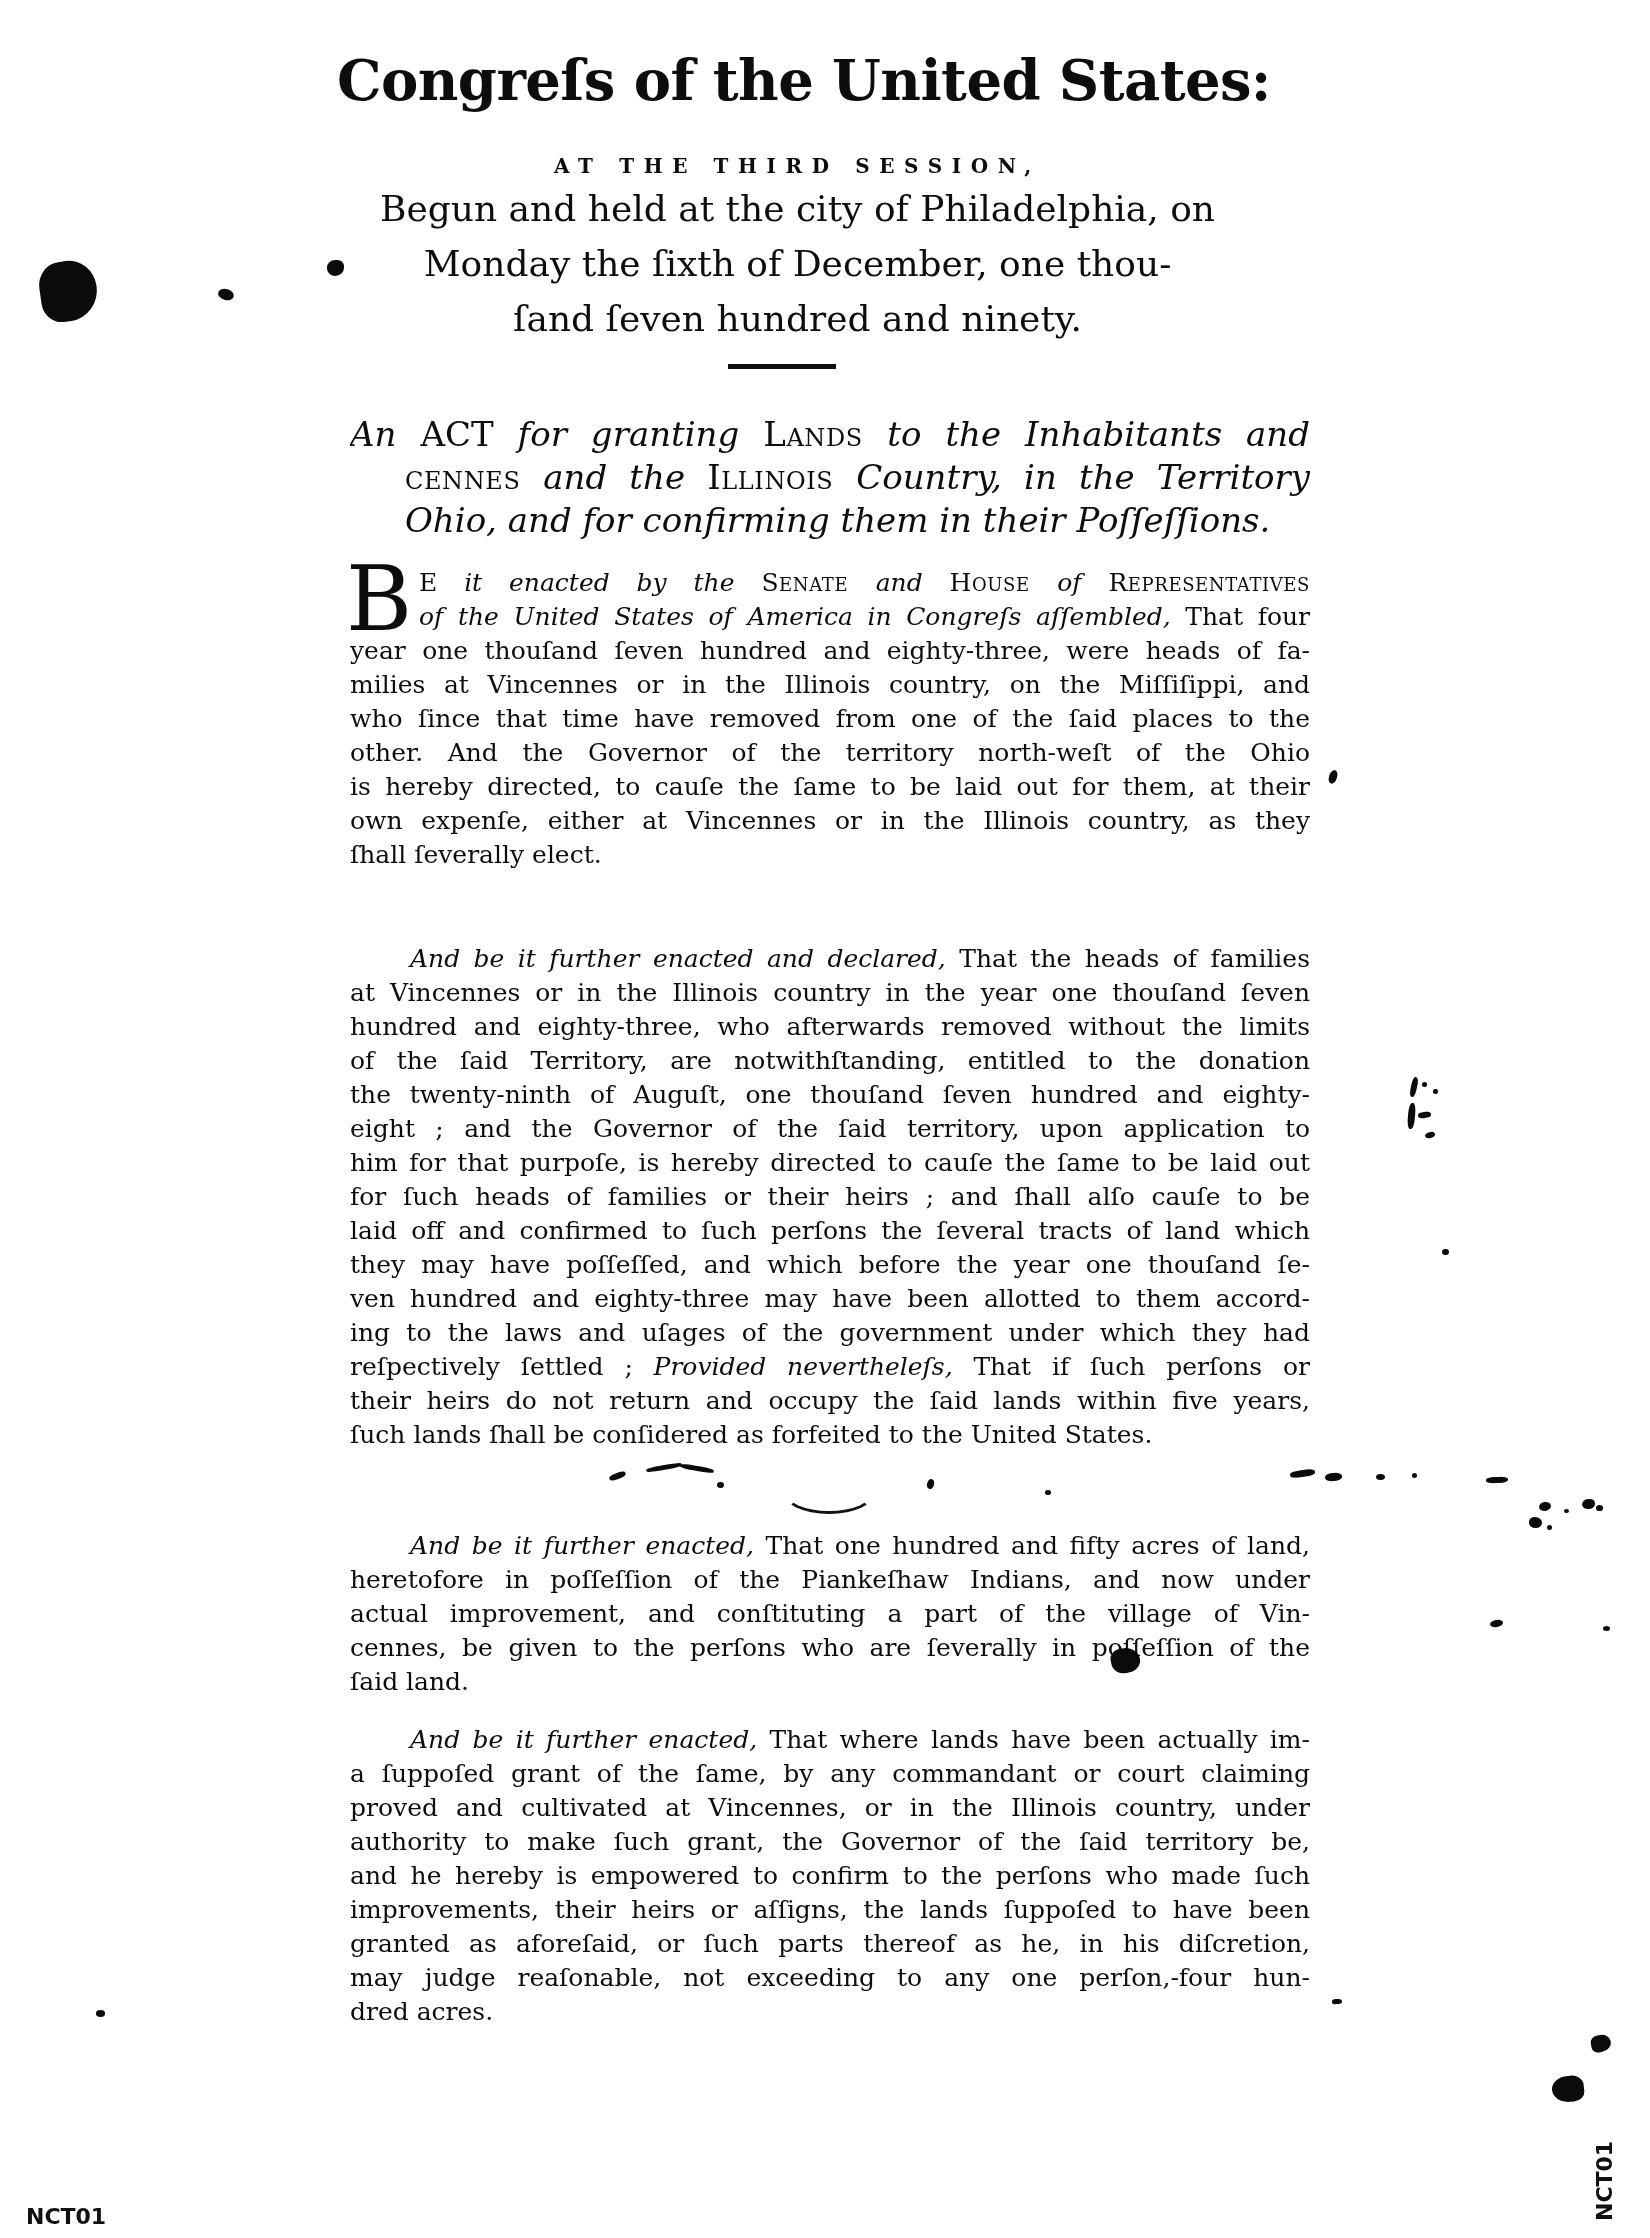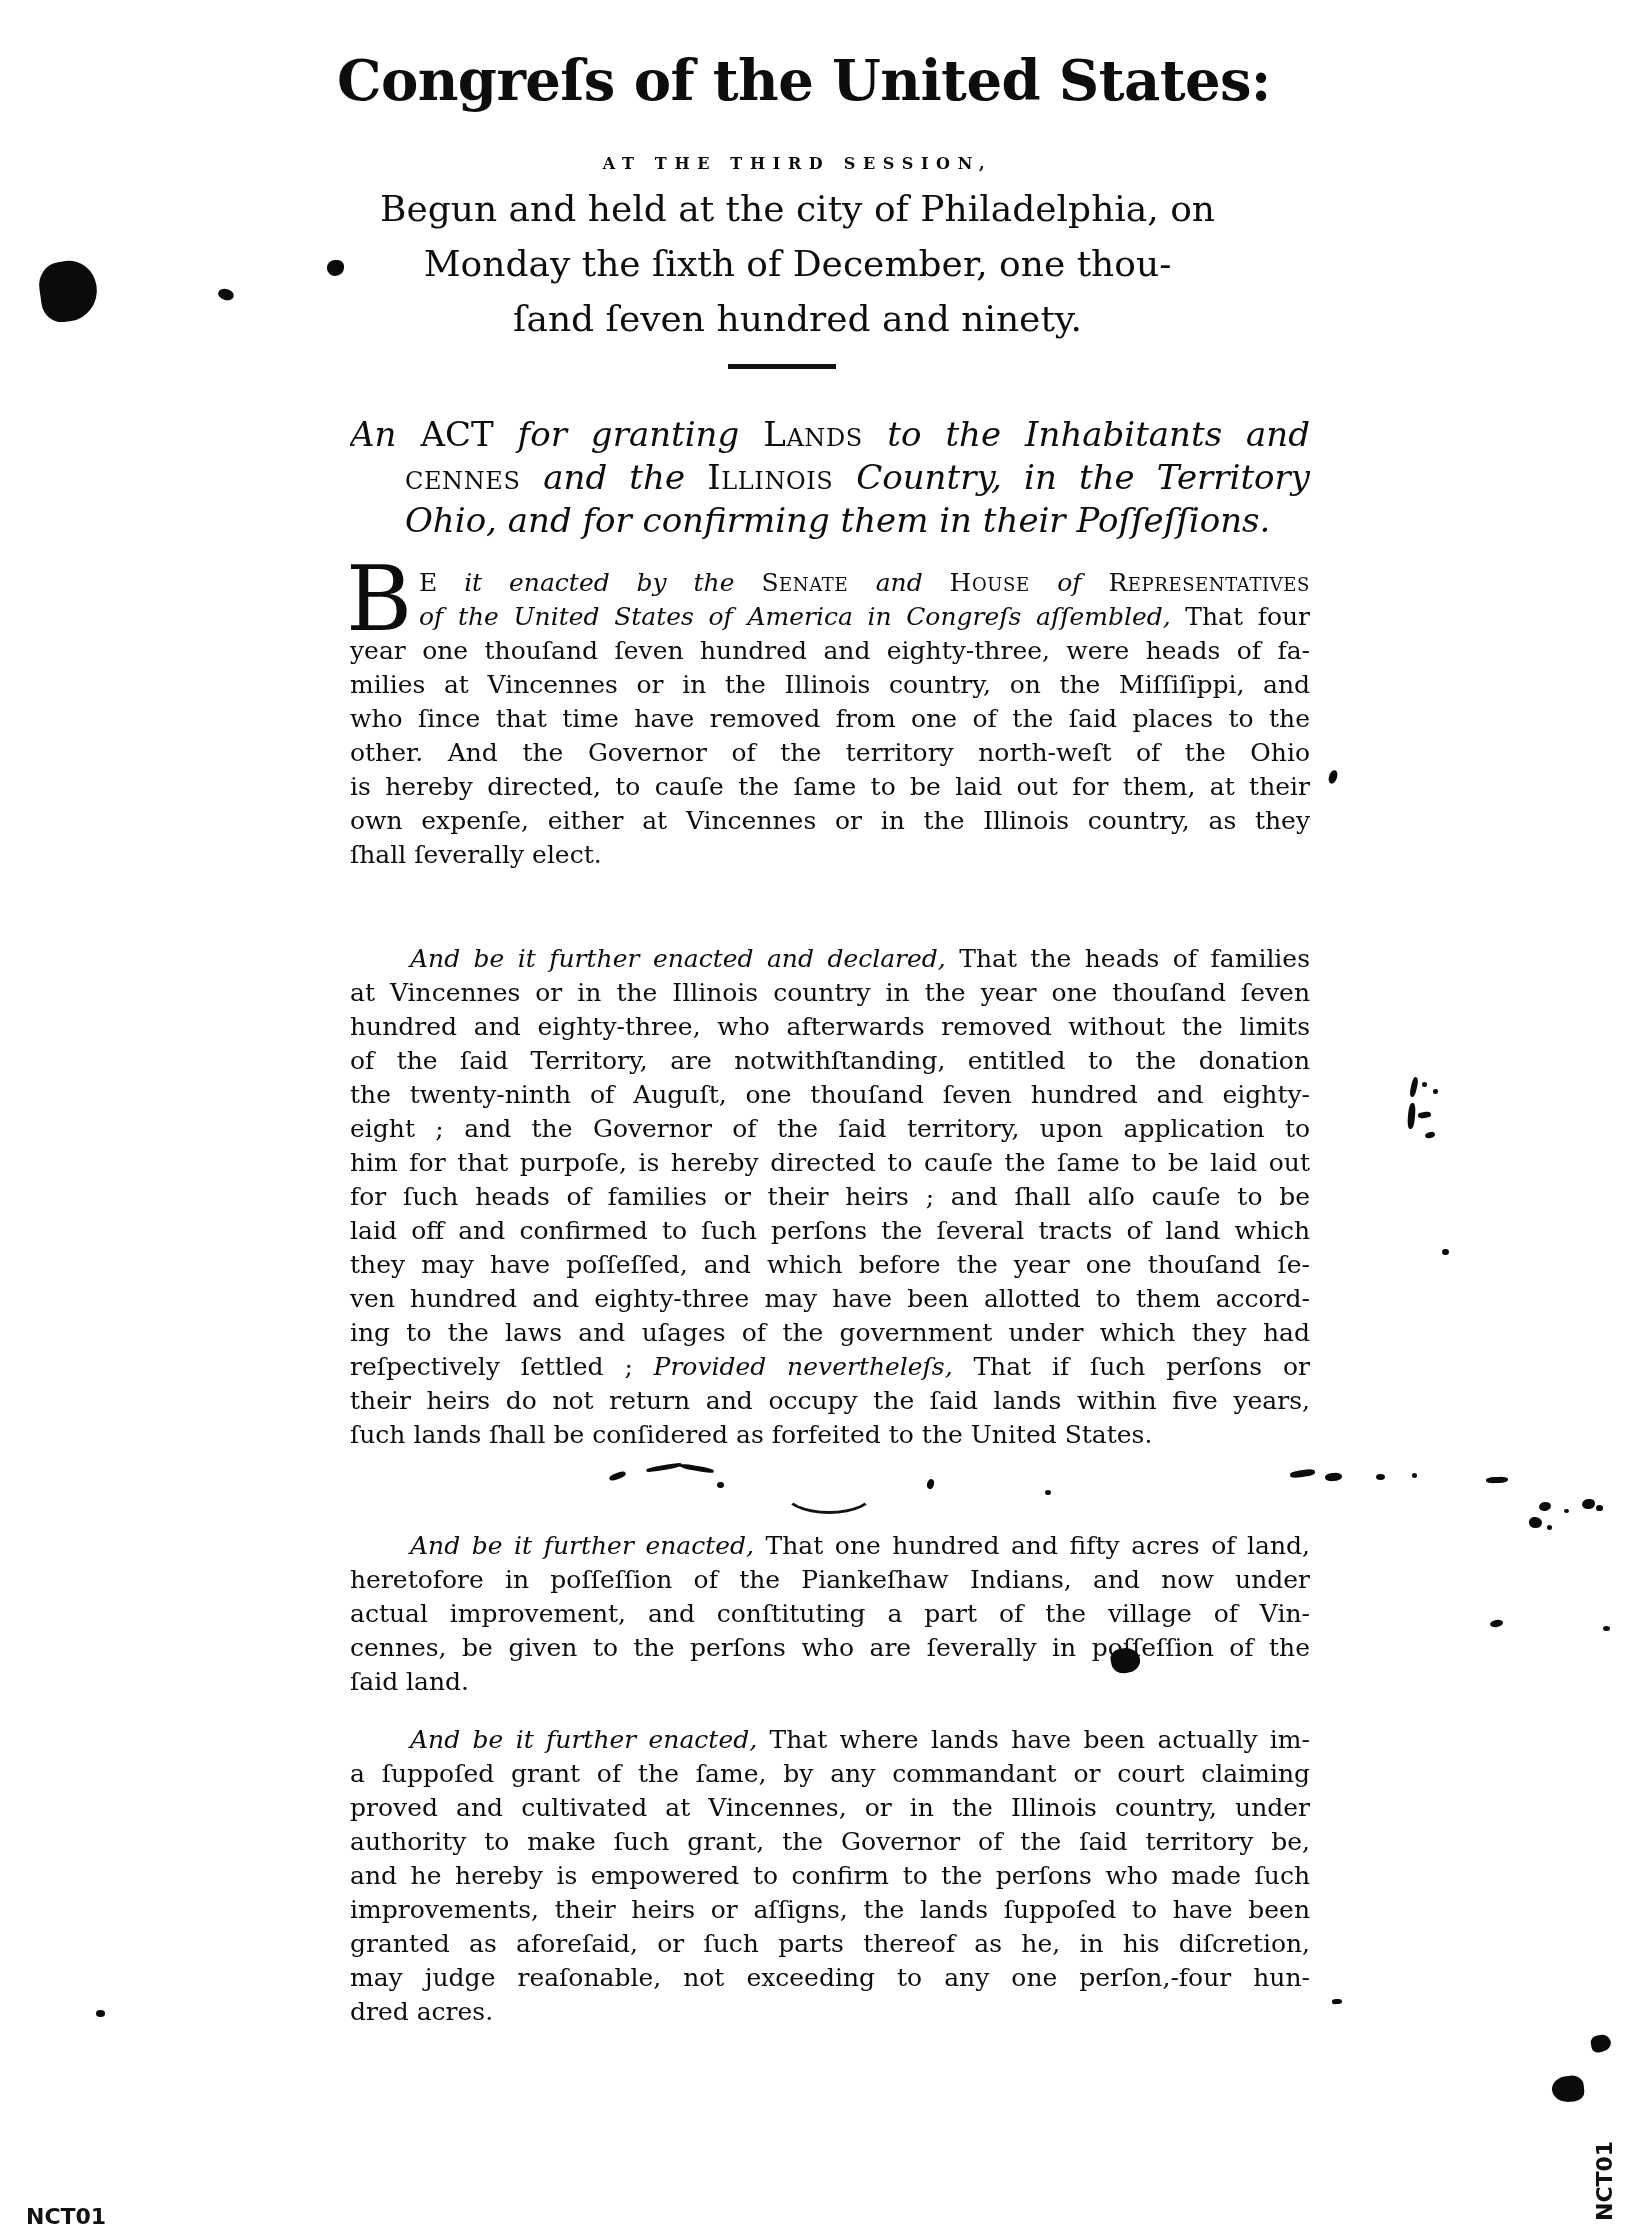--- a/index.html
+++ b/index.html
@@ -1,21 +1,21 @@
 <!DOCTYPE html>
 <html style="font-size:10.4px"><head>
 <meta charset="utf-8">
 <style>
   html,body{margin:0;padding:0;background:#888;}
   #page{position:relative;width:1651px;height:2239px;background:#ffffff;overflow:hidden;
         font-family:"DejaVu Serif","Liberation Serif",serif;color:#0d0d0d;}
   
   #head{position:absolute;left:337px;top:0;width:921px;text-align:center;}
   .doc-title{position:absolute;left:0;top:47px;width:100%;font-size:56px;font-weight:bold;letter-spacing:-0.6px;white-space:nowrap;}
-  .session{position:absolute;left:0;top:154px;width:100%;font-size:16px;font-weight:bold;letter-spacing:0.48em;white-space:nowrap;}
+  .session{position:absolute;left:0;top:154px;width:100%;font-size:20px;font-weight:bold;letter-spacing:0.48em;white-space:nowrap;}
   .begun{position:absolute;left:0;width:100%;font-size:36px;white-space:nowrap;}
   .bg1{top:188px;} .bg2{top:243px;} .bg3{top:298px;}
   .rule{position:absolute;left:728px;top:364px;width:108px;height:5.2px;background:#111;}
   
   #col{position:absolute;left:350px;top:0;width:960px;}
   .para{position:absolute;left:0;width:960px;}
   .p-act{top:413px;font-size:34px;}
   .p-act .line{height:43px;line-height:43px;}
   .p-1{top:566px;} .p-2{top:942px;} .p-3{top:1529px;} .p-4{top:1723px;}
   .body-para{font-size:25px;}

